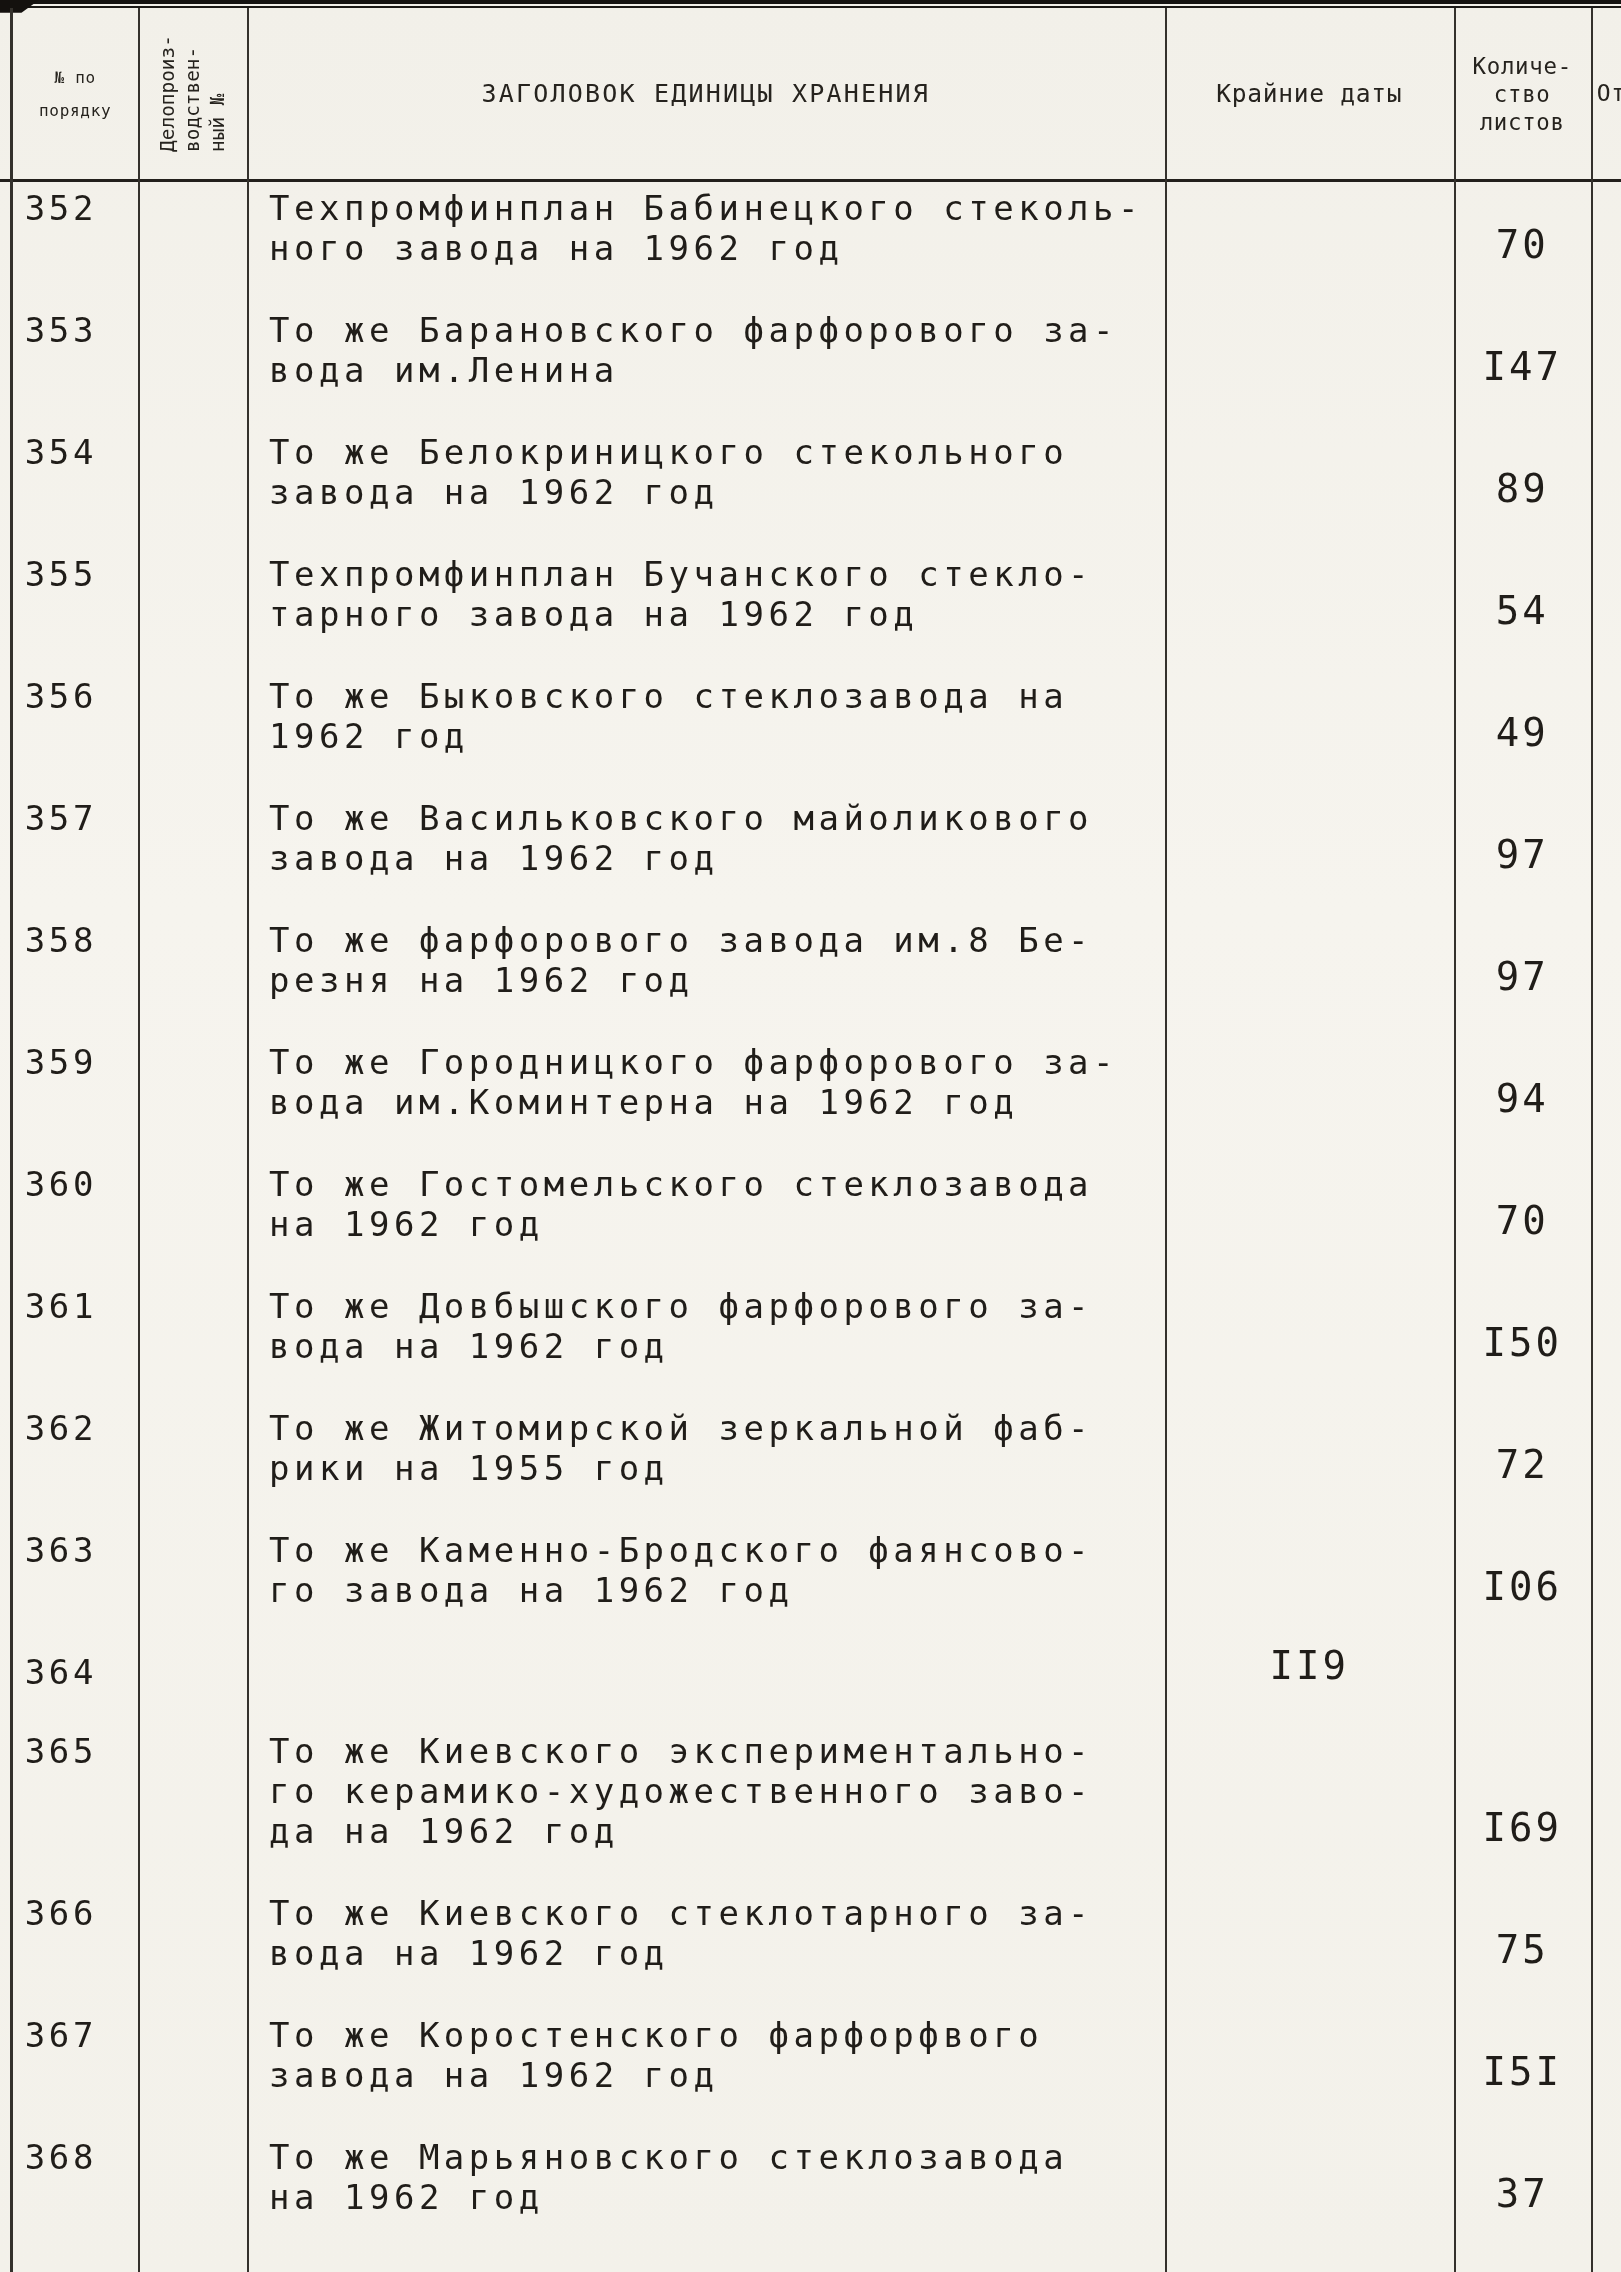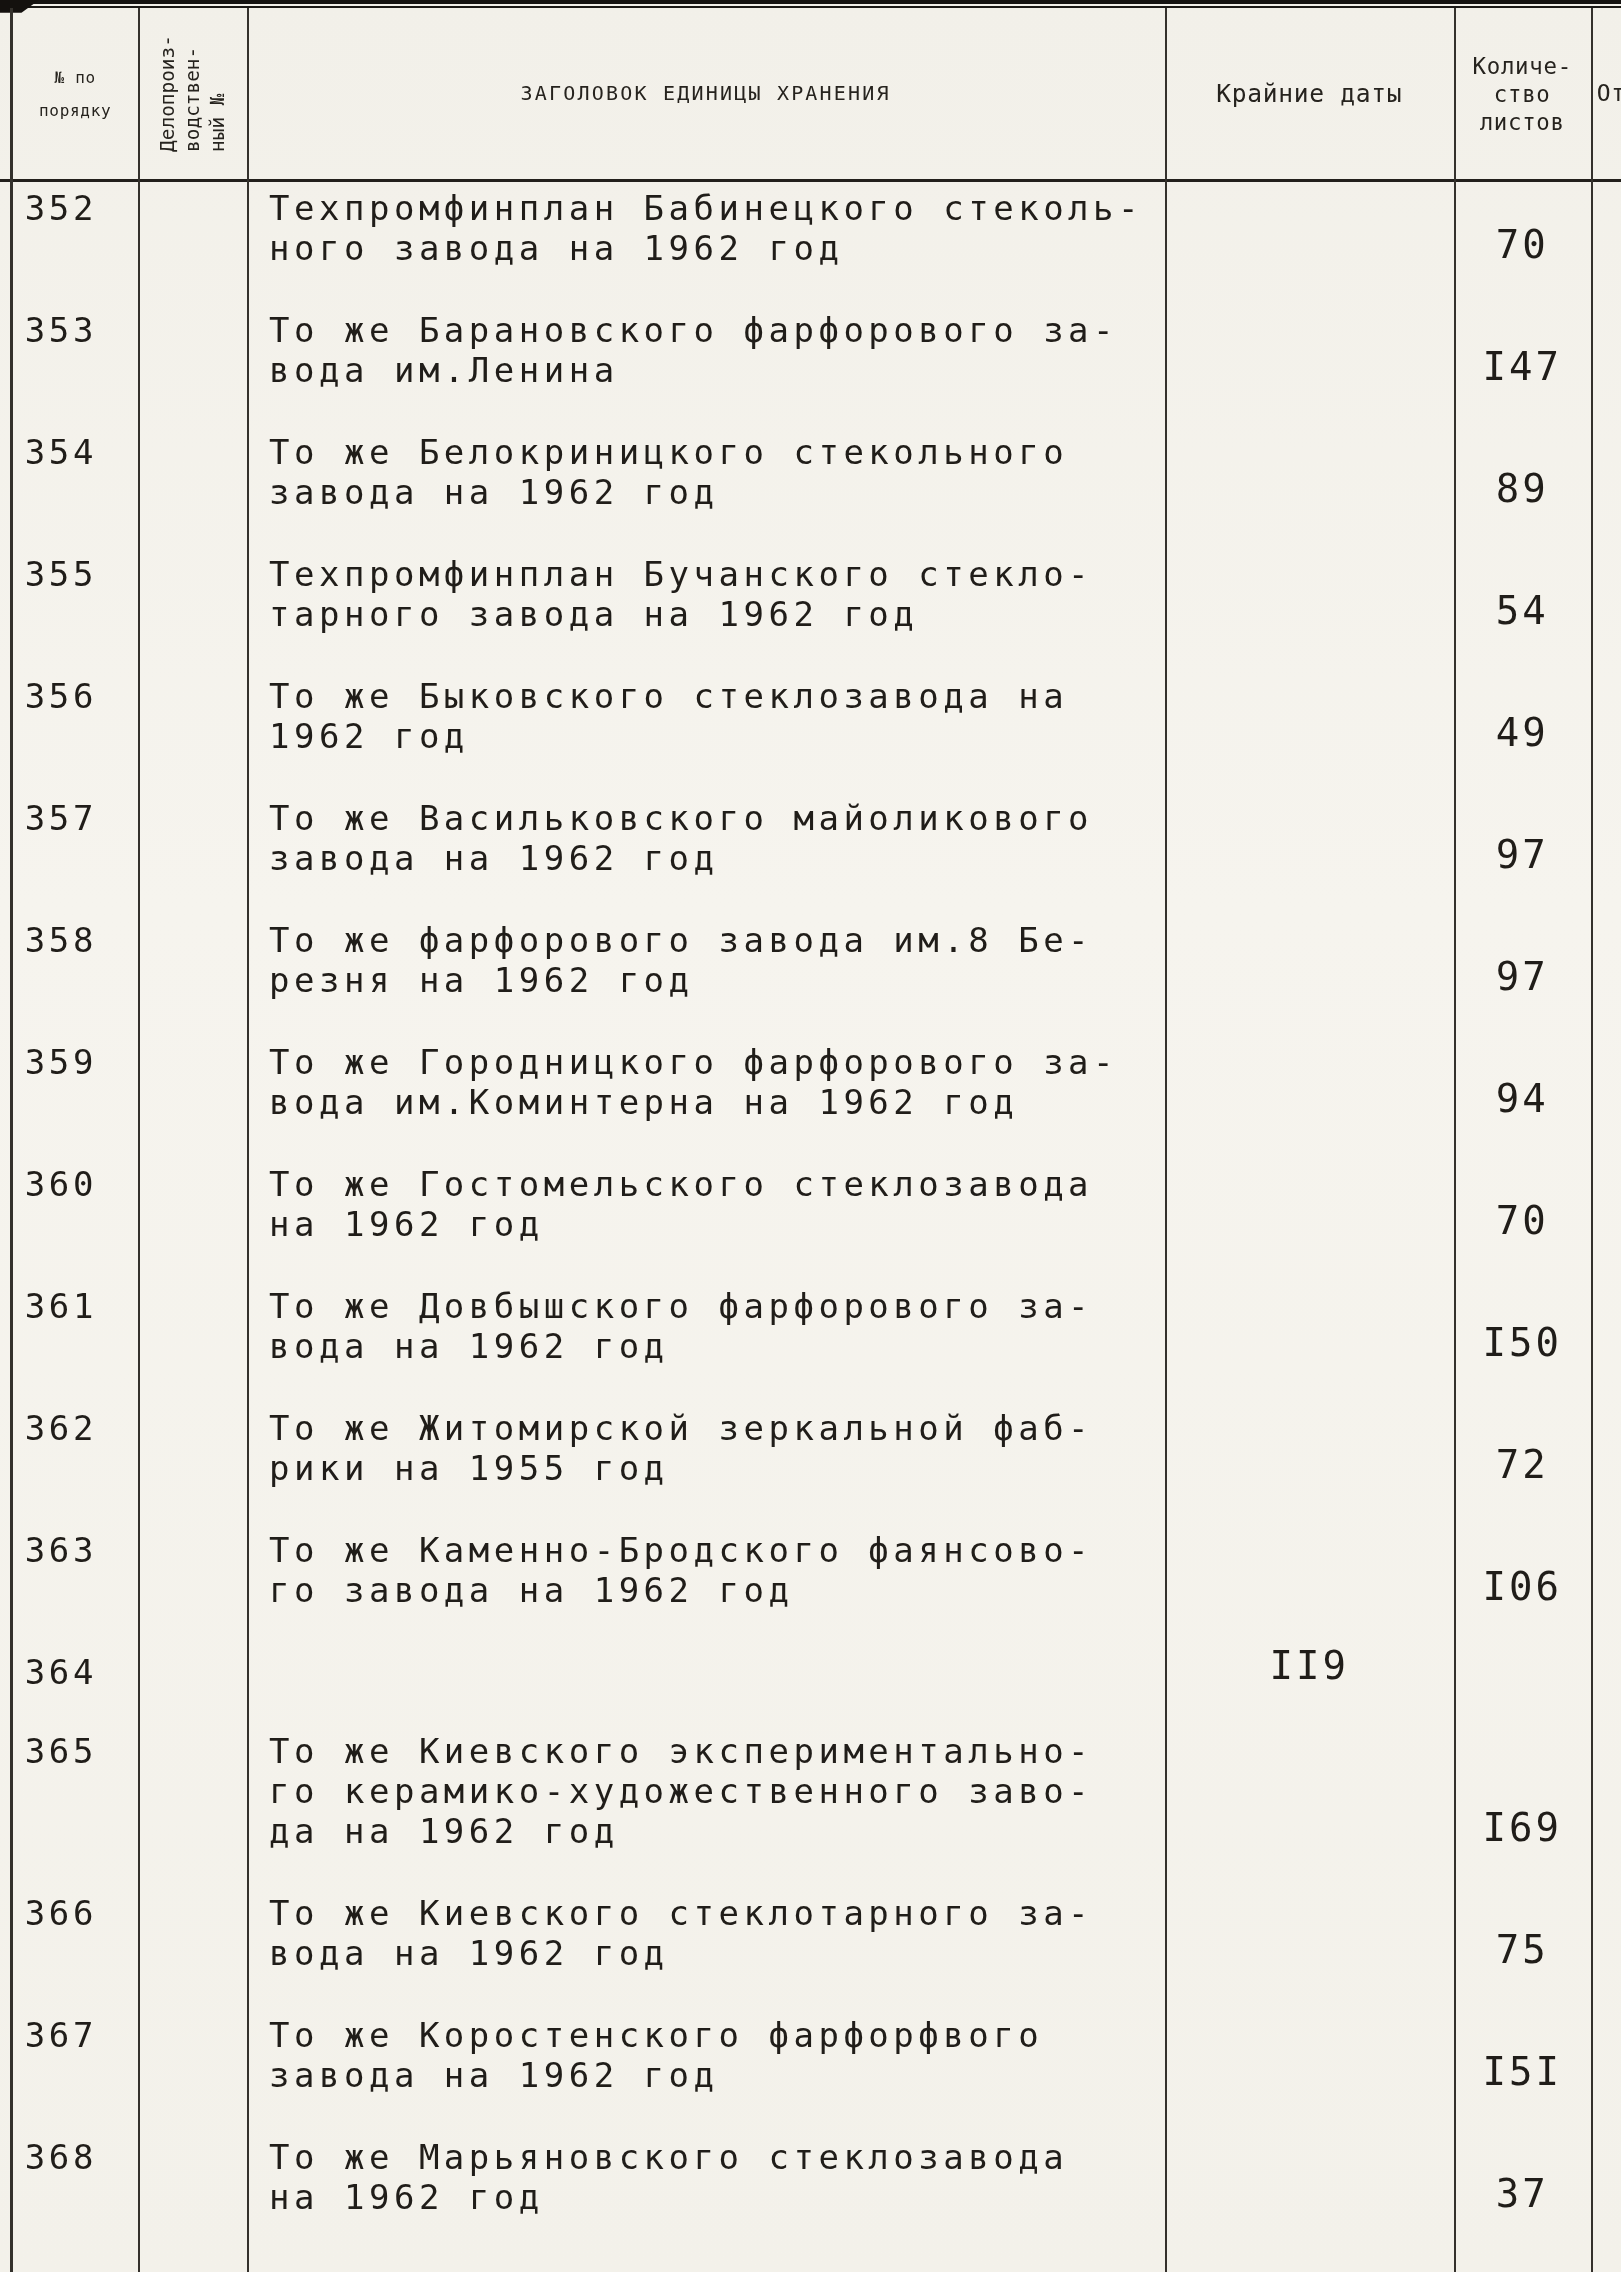--- a/index.html
+++ b/index.html
@@ -47,21 +47,21 @@
     text-align:center; white-space:pre-line;
     font-size:24.6px; line-height:33px; letter-spacing:0.7px;
     color:#26231e;
   }
   .hcell.order { font-size:16px;border-radius:11px; }
   .hcell.office span {
     transform: rotate(-90deg);
     font-size:19.4px; line-height:25px; letter-spacing:0;
     white-space:pre-line; text-align:left;
   }
-  .hcell.title-h { letter-spacing:2.2px; font-size:20px; }
+  .hcell.title-h { letter-spacing:2.2px; font-size:25px; }
   .hcell.sheets-h { font-size:22.4px; line-height:28px; }
   .hcell.notes-h { justify-content:flex-start; padding-left:6px; font-size:23px; overflow:hidden; }
 
   .c { box-sizing:border-box; }
   .c.no {
     font-size:34px; letter-spacing:3.7px;
     padding:9px 0 0 12px;
   }
   .c.title {
     font-size:34px; line-height:40px; letter-spacing:4.5px;

